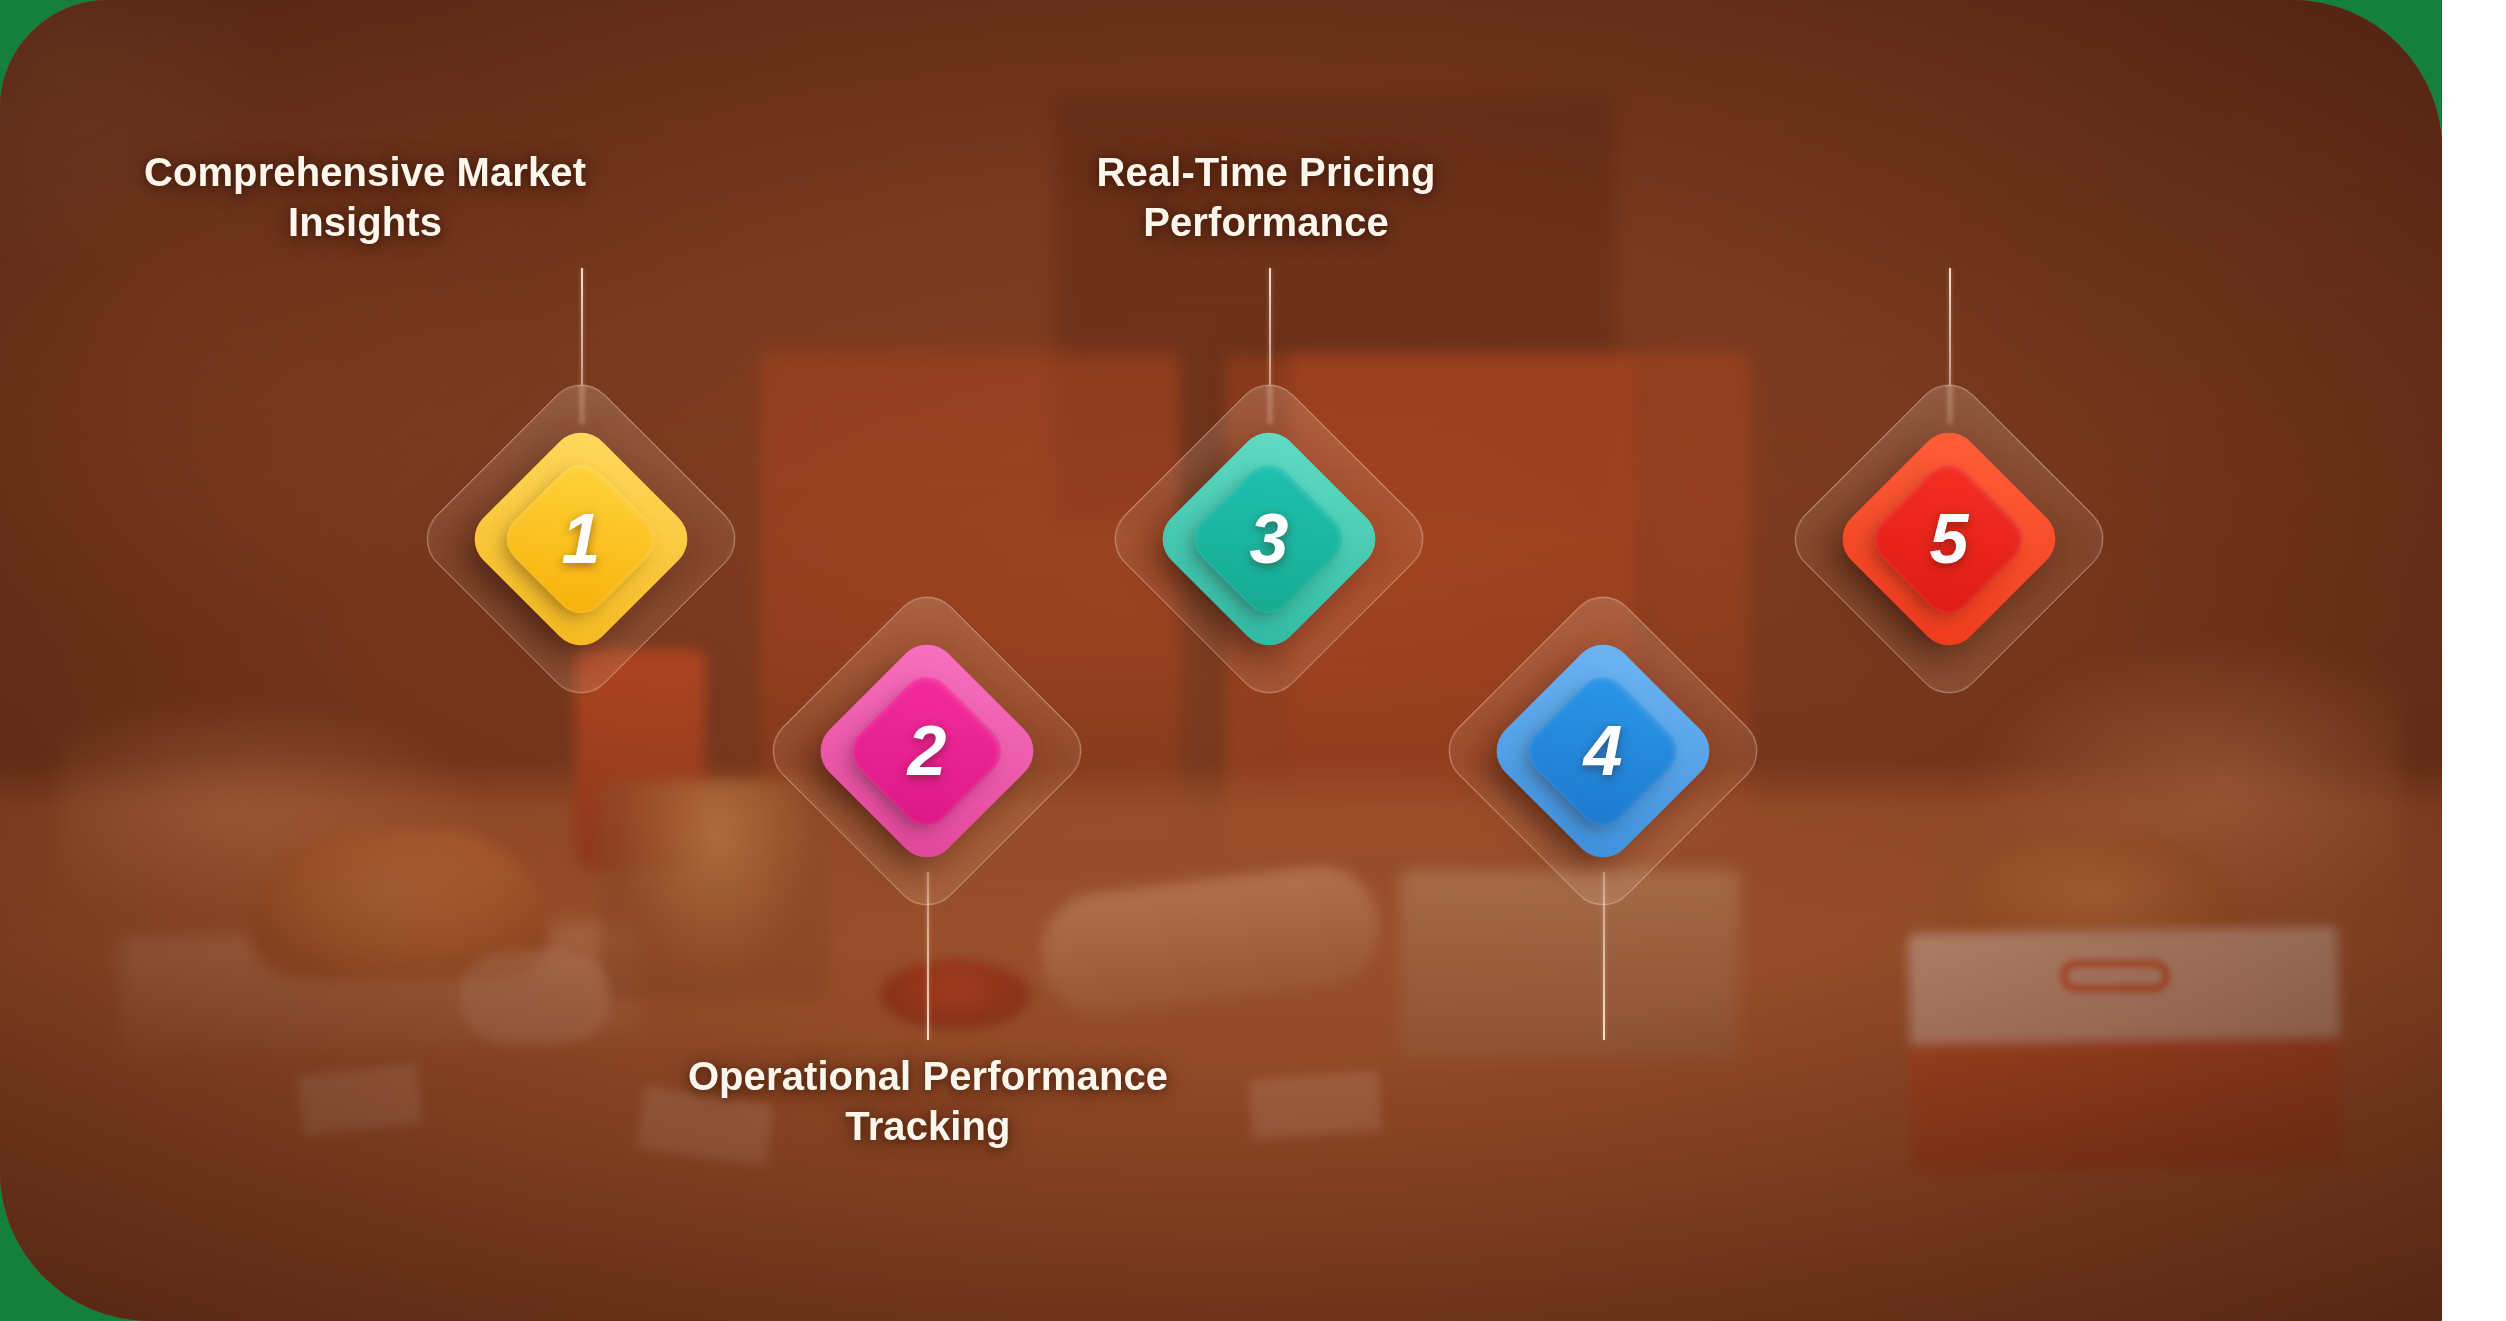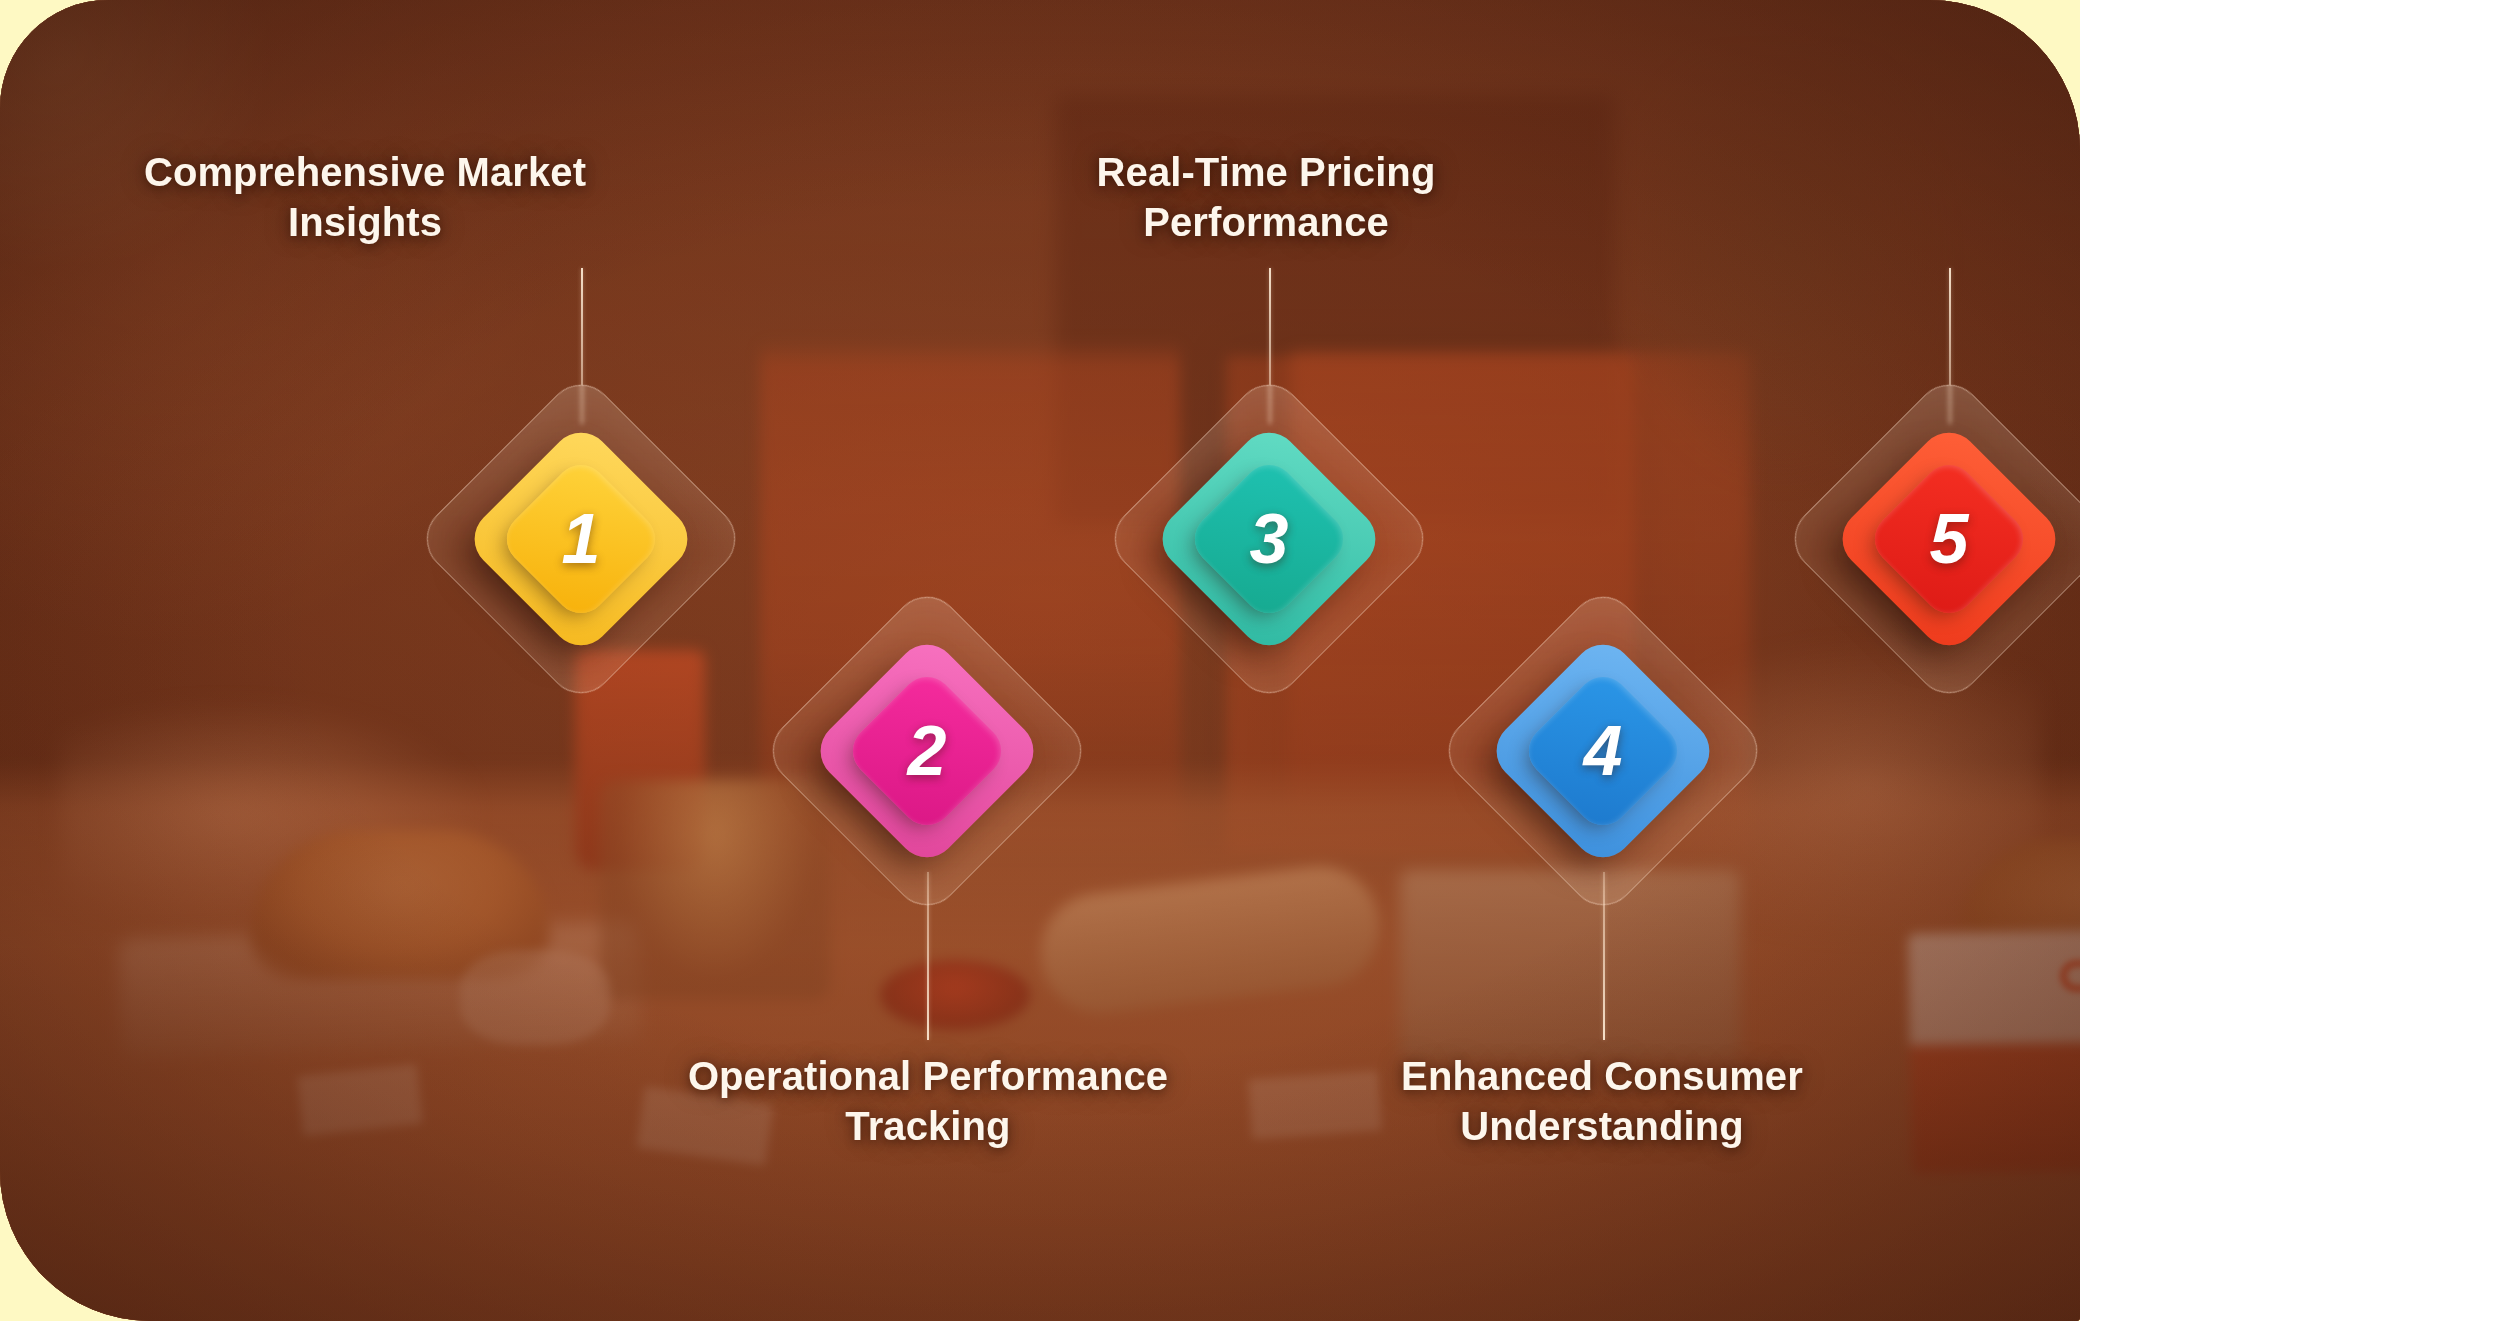--- a/index.html
+++ b/index.html
@@ -1,21 +1,21 @@
 <!DOCTYPE html>
 <html><head>
 <meta charset="utf-8">
 <style>
   * { margin:0; padding:0; box-sizing:border-box; }
   html,body{ width:2506px; height:1321px; background:#ffffff; overflow:hidden; }
 
   #stage{
     position:relative;
-    width:2080px; height:1321px;
-    background:#fef9c3;
+    width:2442px; height:1321px;
+    background:#15803d;
     font-family:"Liberation Sans", sans-serif;
   }
 
   
   #canvas{
     position:absolute; inset:0;
     border-top-left-radius:108px;
     border-top-right-radius:150px;
     border-bottom-left-radius:150px;
     border-bottom-right-radius:4px;
@@ -285,22 +285,20 @@
     <div class="connector" id="c2" style="left: 1269px; top: 268px; height: 156px;"></div>
     <div class="connector" id="c3" style="left: 1603px; top: 872px; height: 168px; background: linear-gradient(0deg, rgba(255, 236, 214, 0.92), rgba(255, 225, 198, 0.45));"></div>
     <div class="connector" id="c4" style="left: 1949px; top: 268px; height: 156px;"></div>
 
     <div class="label" id="l0" style="left: 85px; top: 148px;">Comprehensive Market
 Insights</div>
     <div class="label" id="l1" style="left: 648px; top: 1052px;">Operational Performance
 Tracking</div>
     <div class="label" id="l2" style="left: 986px; top: 148px;">Real-Time Pricing
 Performance</div>
-    <div class="label" id="l3" style="left: 1322px; top: 1052px;">Enhanced Consumer
-Understanding</div>
 
     <div class="badge t-yellow" id="b0" style="left: 462px; top: 420px; width: 238px; height: 238px;">
       <div class="glass"></div>
       <div class="mid" style="left: 35px; top: 35px;"></div>
       <div class="core" style="left: 59px; top: 59px;">
         <div class="num">1</div>
       </div>
     </div>
 
     <div class="badge t-pink" id="b1" style="left: 808px; top: 632px; width: 238px; height: 238px;">

